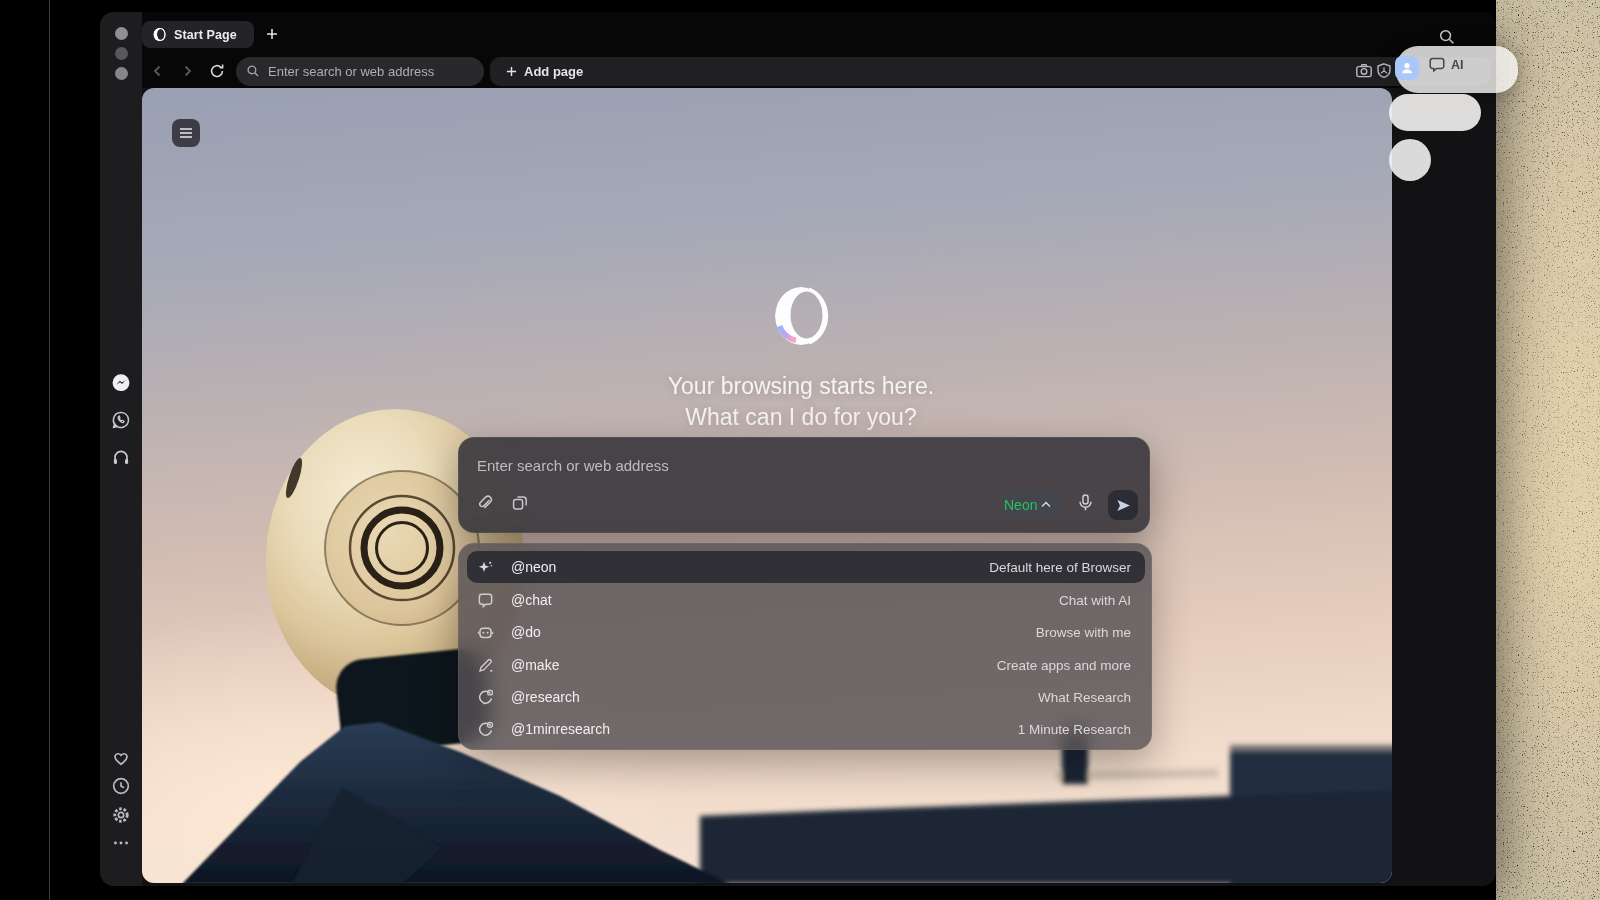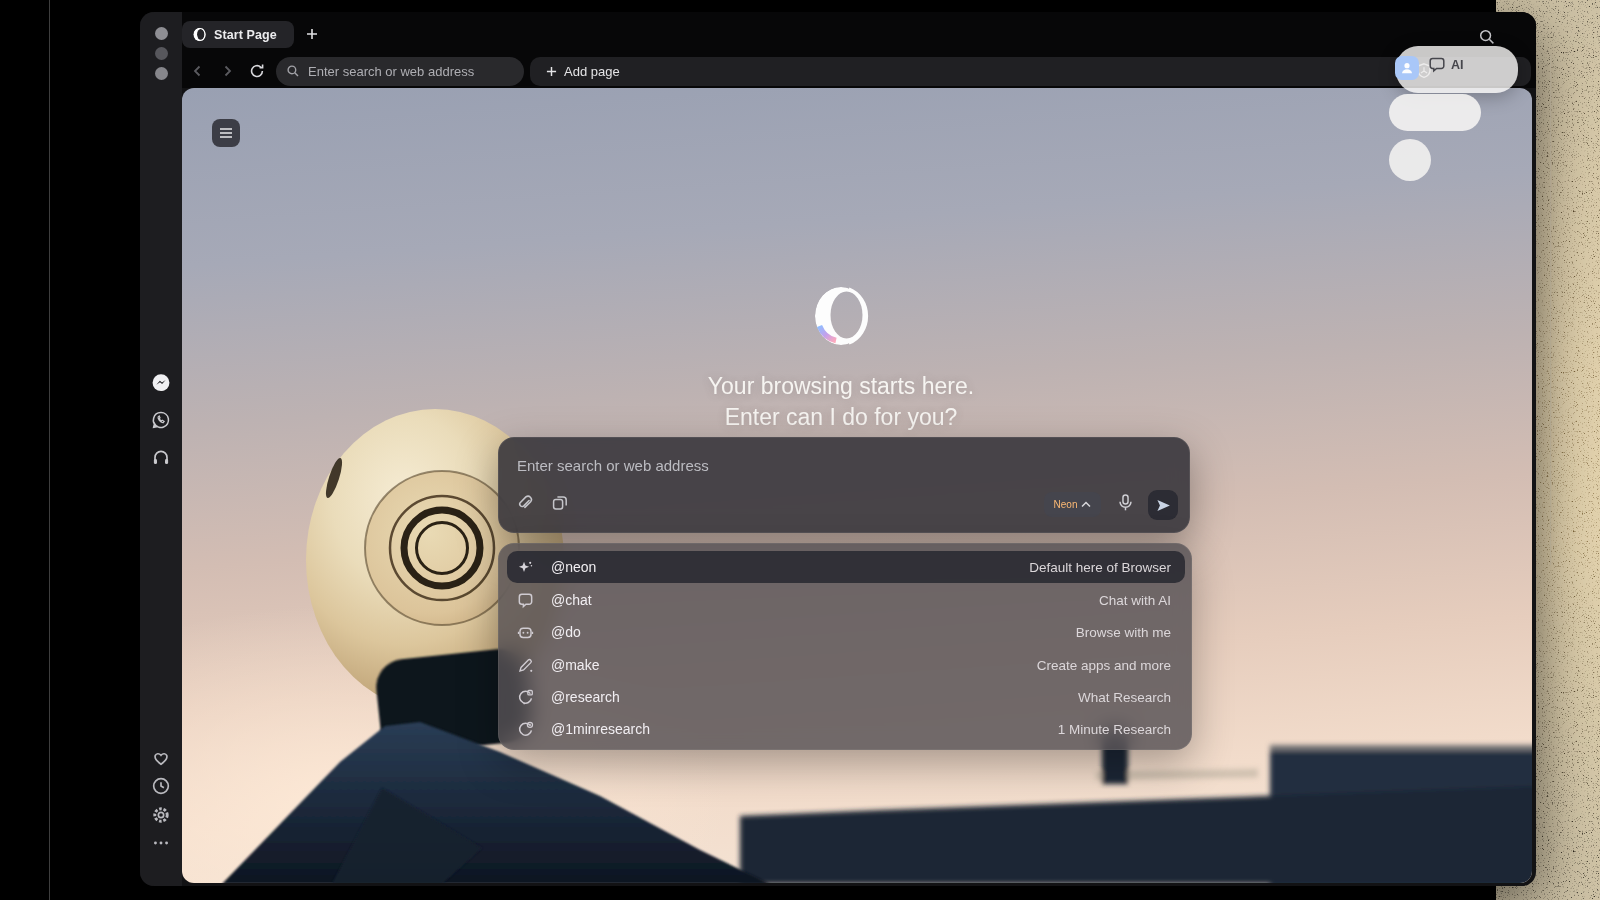--- a/index.html
+++ b/index.html
@@ -3,50 +3,50 @@
 <meta charset="utf-8">
 <style>
   html,body{margin:0;padding:0;background:#000;}
   *{box-sizing:border-box;font-family:"Liberation Sans","DejaVu Sans",sans-serif;}
   .stage{position:relative;width:1600px;height:900px;background:#000;overflow:hidden;}
   .abs{position:absolute;}
   
   .desk-line{left:49px;top:0;width:1px;height:900px;background:#3e3e3e;}
   .glitter{left:1496px;top:0;width:104px;height:900px;}
   
-  .window{left:100px;top:12px;width:1396px;height:874px;background:#121214;border-radius:14px;box-shadow:0 18px 60px rgba(0,0,0,.6);margin-left:40px;}
+  .window{left:100px;top:12px;width:1396px;height:874px;background:#121214;border-radius:14px;box-shadow:0 18px 60px rgba(0,0,0,.6);}
   .rail{left:0;top:0;width:42px;height:874px;background:#1d1d20;border-radius:14px 0 0 14px;}
   .dot{width:13px;height:13px;border-radius:50%;left:14.5px;}
   .rail-ic{width:24px;height:24px;left:9px;display:flex;align-items:center;justify-content:center;}
   .tabstrip{left:42px;top:0;width:1354px;height:44px;background:#070708;border-radius:0 14px 0 0;}
   .tab{left:0;top:9px;width:112px;height:27px;background:#242428;border-radius:8px;display:flex;align-items:center;gap:7px;padding-left:10px;}
   .tab-label{color:#ececee;font-size:12.5px;font-weight:700;letter-spacing:.1px;}
   .newtab{left:120px;top:12px;width:20px;height:20px;display:flex;align-items:center;justify-content:center;border-radius:5px;}
   .ts-search{left:1296px;top:16px;width:18px;height:18px;}
   .toolbar{left:42px;top:44px;width:1354px;height:32px;background:#070708;}
   .navbtn{top:4px;width:22px;height:22px;display:flex;align-items:center;justify-content:center;}
   .urlbar{left:94px;top:.5px;width:248px;height:29px;background:#29292c;border-radius:14.5px;display:flex;align-items:center;padding-left:10px;gap:6px;}
   .urlbar input{background:transparent;border:none;outline:none;color:#dcdcde;font-size:13px;width:190px;}
   .urlbar input::placeholder{color:#aeaeb3;}
   .pagestrip{left:348px;top:.5px;width:1001px;height:29px;background:#202023;border-radius:10px;}
-  .addpage{left:8px;top:0;height:29px;display:flex;align-items:center;gap:7px;padding:0 8px;border-radius:8px;color:#e4e4e6;font-size:13px;}
+  .addpage{left:8px;top:0;height:29px;display:flex;align-items:center;gap:7px;padding:0 8px;border-radius:8px;color:#e4e4e6;font-size:13px;font-weight:bold;}
   .tb-ic{top:5.5px;width:18px;height:18px;}
-  .content{left:42px;top:76px;width:1350px;height:795px;border-radius:12px;overflow:hidden;
+  .content{left:42px;top:76px;width:1250px;height:795px;border-radius:12px;overflow:hidden;
     background:
       radial-gradient(620px 320px at 12% 90%, rgba(255,235,216,.85), rgba(255,235,216,0) 62%),
       linear-gradient(176deg,#99a0b2 0%,#a6a9b7 20%,#bdb2b2 38%,#d3bdb3 54%,#e6cdbd 70%,#f2dccb 84%,#f5e6d8 100%);}
   .scene{left:0;top:0;}
   .menu-btn{left:30px;top:31px;width:28px;height:28px;border-radius:8px;background:rgba(44,44,50,.85);display:flex;align-items:center;justify-content:center;}
   .logo{left:627px;top:196px;width:64px;height:64px;}
   .headline{left:259px;top:283px;width:800px;text-align:center;color:#f6f4f1;font-size:23px;line-height:31px;text-shadow:0 1px 8px rgba(90,80,80,.25);}
   .ask-panel{left:316px;top:349px;width:692px;height:96px;border-radius:16px;background:rgba(56,54,60,.9);border:1px solid rgba(255,255,255,.07);box-shadow:0 14px 40px rgba(0,0,0,.35);backdrop-filter:blur(10px);}
   .ask-input{left:16px;top:14px;width:560px;height:26px;background:transparent;border:none;outline:none;color:#e8e8ec;font-size:15px;}
   .ask-input::placeholder{color:#bcbcc2;}
   .ask-ic{top:56px;width:20px;height:20px;}
-  .mode-pill{left:545px;top:54px;width:57px;height:25px;border-radius:8px;background:#45454d;display:flex;align-items:center;justify-content:center;gap:4px;color:#fdba74;font-size:10px;}
+  .mode-pill{left:545px;top:54px;width:57px;height:25px;border-radius:8px;background:#45454d;display:flex;align-items:center;justify-content:flex-start;gap:4px;color:#22c55e;font-size:14px;}
   .send-btn{left:649px;top:52px;width:30px;height:30px;border-radius:9px;background:#2c2c34;display:flex;align-items:center;justify-content:center;}
   .cmd-panel{left:316px;top:455px;width:694px;height:207px;border-radius:16px;background:rgba(86,80,84,.82);border:1px solid rgba(255,255,255,.06);box-shadow:0 14px 40px rgba(0,0,0,.3);backdrop-filter:blur(10px);}
   .cmd-row{left:8px;width:678px;height:32px;border-radius:10px;display:flex;align-items:center;}
   .cmd-row.hl{background:rgba(44,44,52,.92);justify-content:center;}
   .cmd-ic{width:20px;height:20px;margin-left:8px;display:flex;align-items:center;justify-content:center;}
   .cmd-label{margin-left:16px;color:#f1eef2;font-size:14px;}
   .cmd-desc{margin-left:auto;margin-right:14px;color:#dcd7da;font-size:13.5px;}
   
   .ov-pill1{left:1396px;top:46px;width:122px;height:47px;border-radius:22px;background:rgba(250,249,248,.8);box-shadow:0 4px 18px rgba(0,0,0,.25);}
   .ov-pill2{left:1389px;top:94px;width:92px;height:37px;border-radius:18.5px;background:rgba(244,243,242,.9);}
@@ -288,21 +288,21 @@
             </linearGradient>
           </defs>
           <ellipse cx="32" cy="32" rx="26" ry="29" fill="#fdfdfd" mask="url(#omask)"></ellipse>
           <path d="M40 4.6 A26.5 29 0 0 1 40 59.4" stroke="#fdfdfd" stroke-width="2.6" fill="none"></path>
           <path d="M10.5 42 A23 25 0 0 0 27 56.5" stroke="url(#iris)" stroke-width="5.5" fill="none" opacity="0.85"></path>
         </svg>
       </span>
 
       <div class="abs headline">
         <div>Your browsing starts here.</div>
-        <div>Enter can I do for you?</div>
+        <div>What can I do for you?</div>
       </div>
 
       <div class="abs ask-panel">
         <input class="abs ask-input" placeholder="Enter search or web address" style="">
         <span class="abs ask-ic" style="left:16px;">
           <svg width="19" height="19" viewBox="0 0 18 18" fill="none" stroke="#c5c5ca" stroke-width="1.5" stroke-linecap="round">
               <path d="M13.3 6.2 L8.1 11.4 a2.3 2.3 0 0 1 -3.2 -3.2 L10.3 2.8 a3.2 3.2 0 0 1 4.5 4.5 L9.4 12.7"></path>
             </svg>
         </span>
         <span class="abs ask-ic" style="left:52px;">

